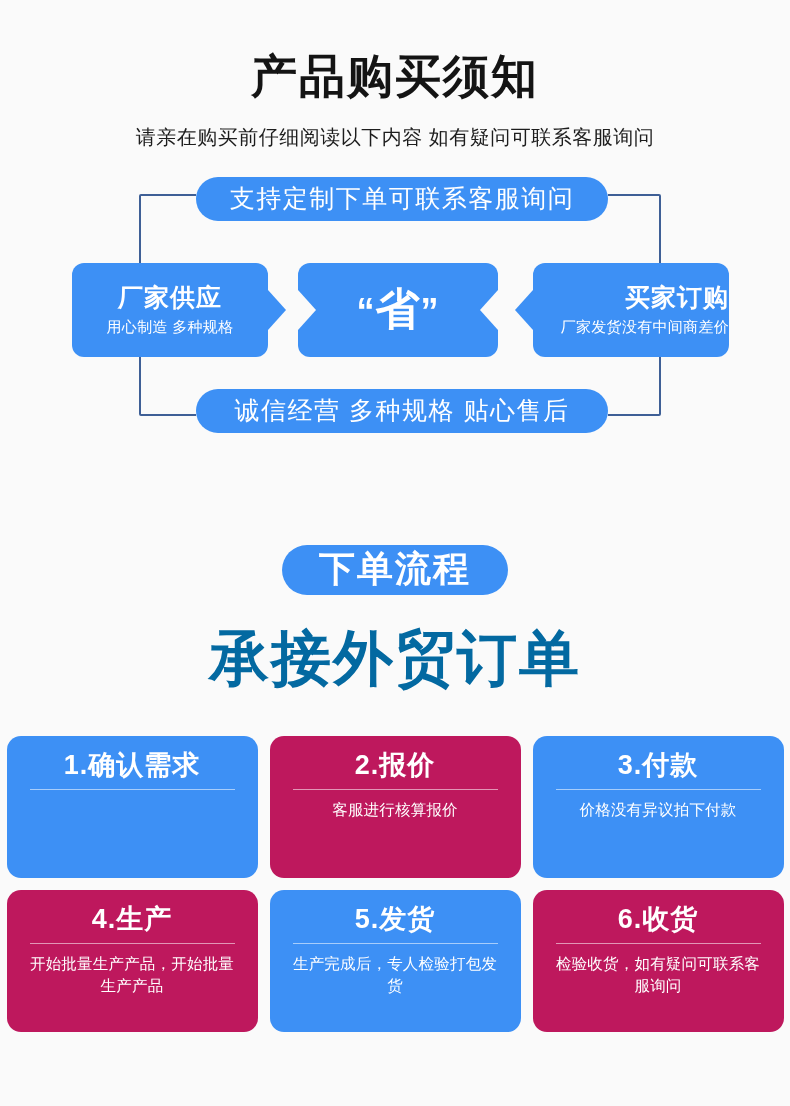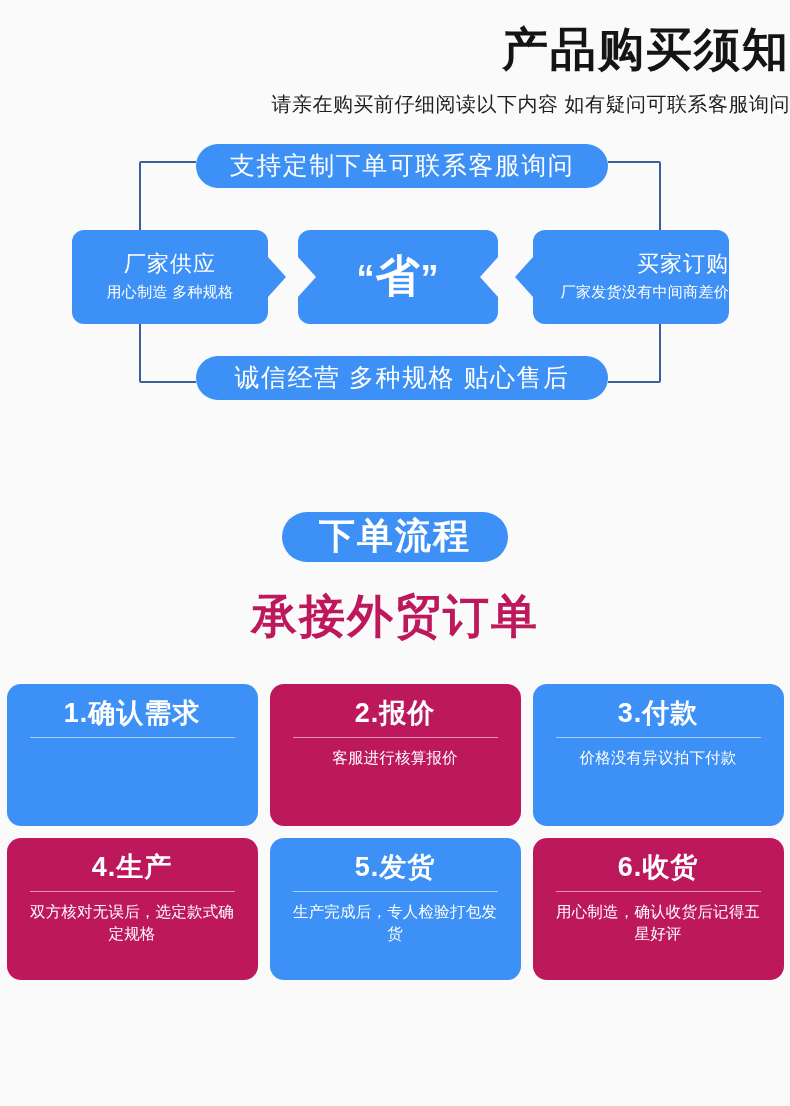--- a/index.html
+++ b/index.html
@@ -11,36 +11,36 @@
     height: 1106px;
     background: #fafafa;
     font-family: "Liberation Sans", "DejaVu Sans", sans-serif;
     color: #1c1c1c;
     overflow: hidden;
     position: relative;
   }
 
   
   .header {
-    text-align: right;
-    padding-top: 24px;
+    text-align: center;
+    padding-top: 51px;
   }
   .page-title {
     font-size: 46px;
     font-weight: 700;
     letter-spacing: 2px;
     color: #141414;
     line-height: 1.1;
     margin: 0;
   }
   .page-subtitle {
     font-size: 20px;
     font-weight: 400;
     color: #1d1d1d;
-    margin-top: 16px;
+    margin-top: 22px;
     letter-spacing: 0.5px;
   }
 
   
   .diagram {
     position: relative;
     width: 648px;
     height: 290px;
     margin-top: 18px;
   }
@@ -101,22 +101,22 @@
     position: absolute;
     background: #3d90f5;
     color: #ffffff;
     border-radius: 12px;
     display: flex;
     flex-direction: column;
     align-items: center;
     justify-content: center;
   }
   .node .node-title {
-    font-size: 22px;
-    font-weight: 400;
+    font-size: 25px;
+    font-weight: 700;
     letter-spacing: 1px;
     line-height: 1.2;
   }
   .node .node-sub {
     font-size: 15px;
     font-weight: 400;
     margin-top: 6px;
     letter-spacing: 0.3px;
   }
   .node-left {
@@ -222,23 +222,23 @@
     color: #ffffff;
     border-radius: 30px;
     width: 226px;
     height: 50px;
     font-size: 36px;
     font-weight: 700;
     letter-spacing: 2px;
   }
   .process-heading {
     margin-top: 24px;
-    font-size: 46px;
-    font-weight: 700;
-    color: #be185d;
+    font-size: 60px;
+    font-weight: 700;
+    color: #0369a1;
     letter-spacing: 2px;
   }
 
   
   .steps-grid {
     margin-top: 36px;
     display: grid;
     grid-template-columns: repeat(3, 251px);
     grid-auto-rows: 142px;
     gap: 12px 12px;
@@ -352,28 +352,28 @@
 
   <div class="step-card blue">
     <div class="step-title">3.付款</div>
     <div class="step-rule"></div>
     <div class="step-desc">价格没有异议拍下付款</div>
   </div>
 
   <div class="step-card dark">
     <div class="step-title">4.生产</div>
     <div class="step-rule"></div>
-    <div class="step-desc">双方核对无误后，选定款式确定规格</div>
+    <div class="step-desc">开始批量生产产品，开始批量生产产品</div>
   </div>
 
   <div class="step-card blue">
     <div class="step-title">5.发货</div>
     <div class="step-rule"></div>
     <div class="step-desc">生产完成后，专人检验打包发货</div>
   </div>
 
   <div class="step-card dark">
     <div class="step-title">6.收货</div>
     <div class="step-rule"></div>
-    <div class="step-desc">用心制造，确认收货后记得五星好评</div>
+    <div class="step-desc">检验收货，如有疑问可联系客服询问</div>
   </div>
 
 </div>
 
 </body></html>

